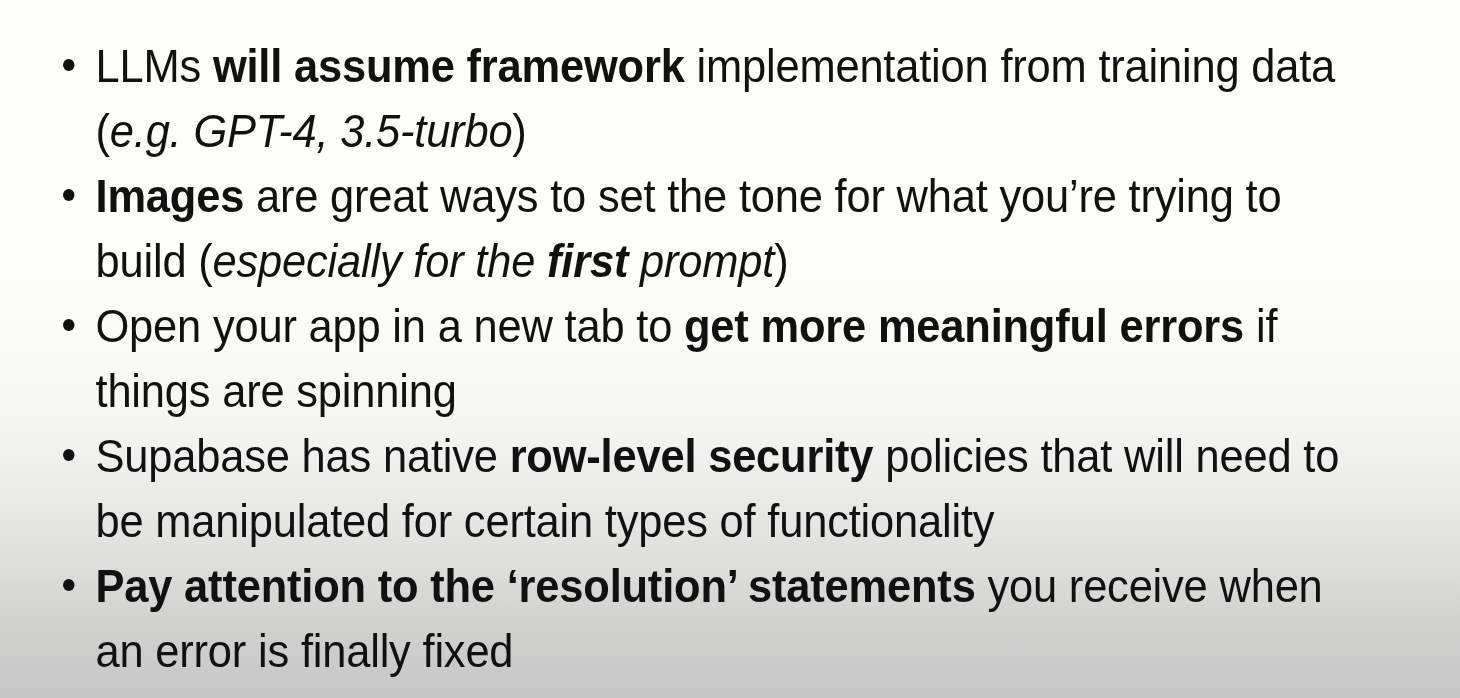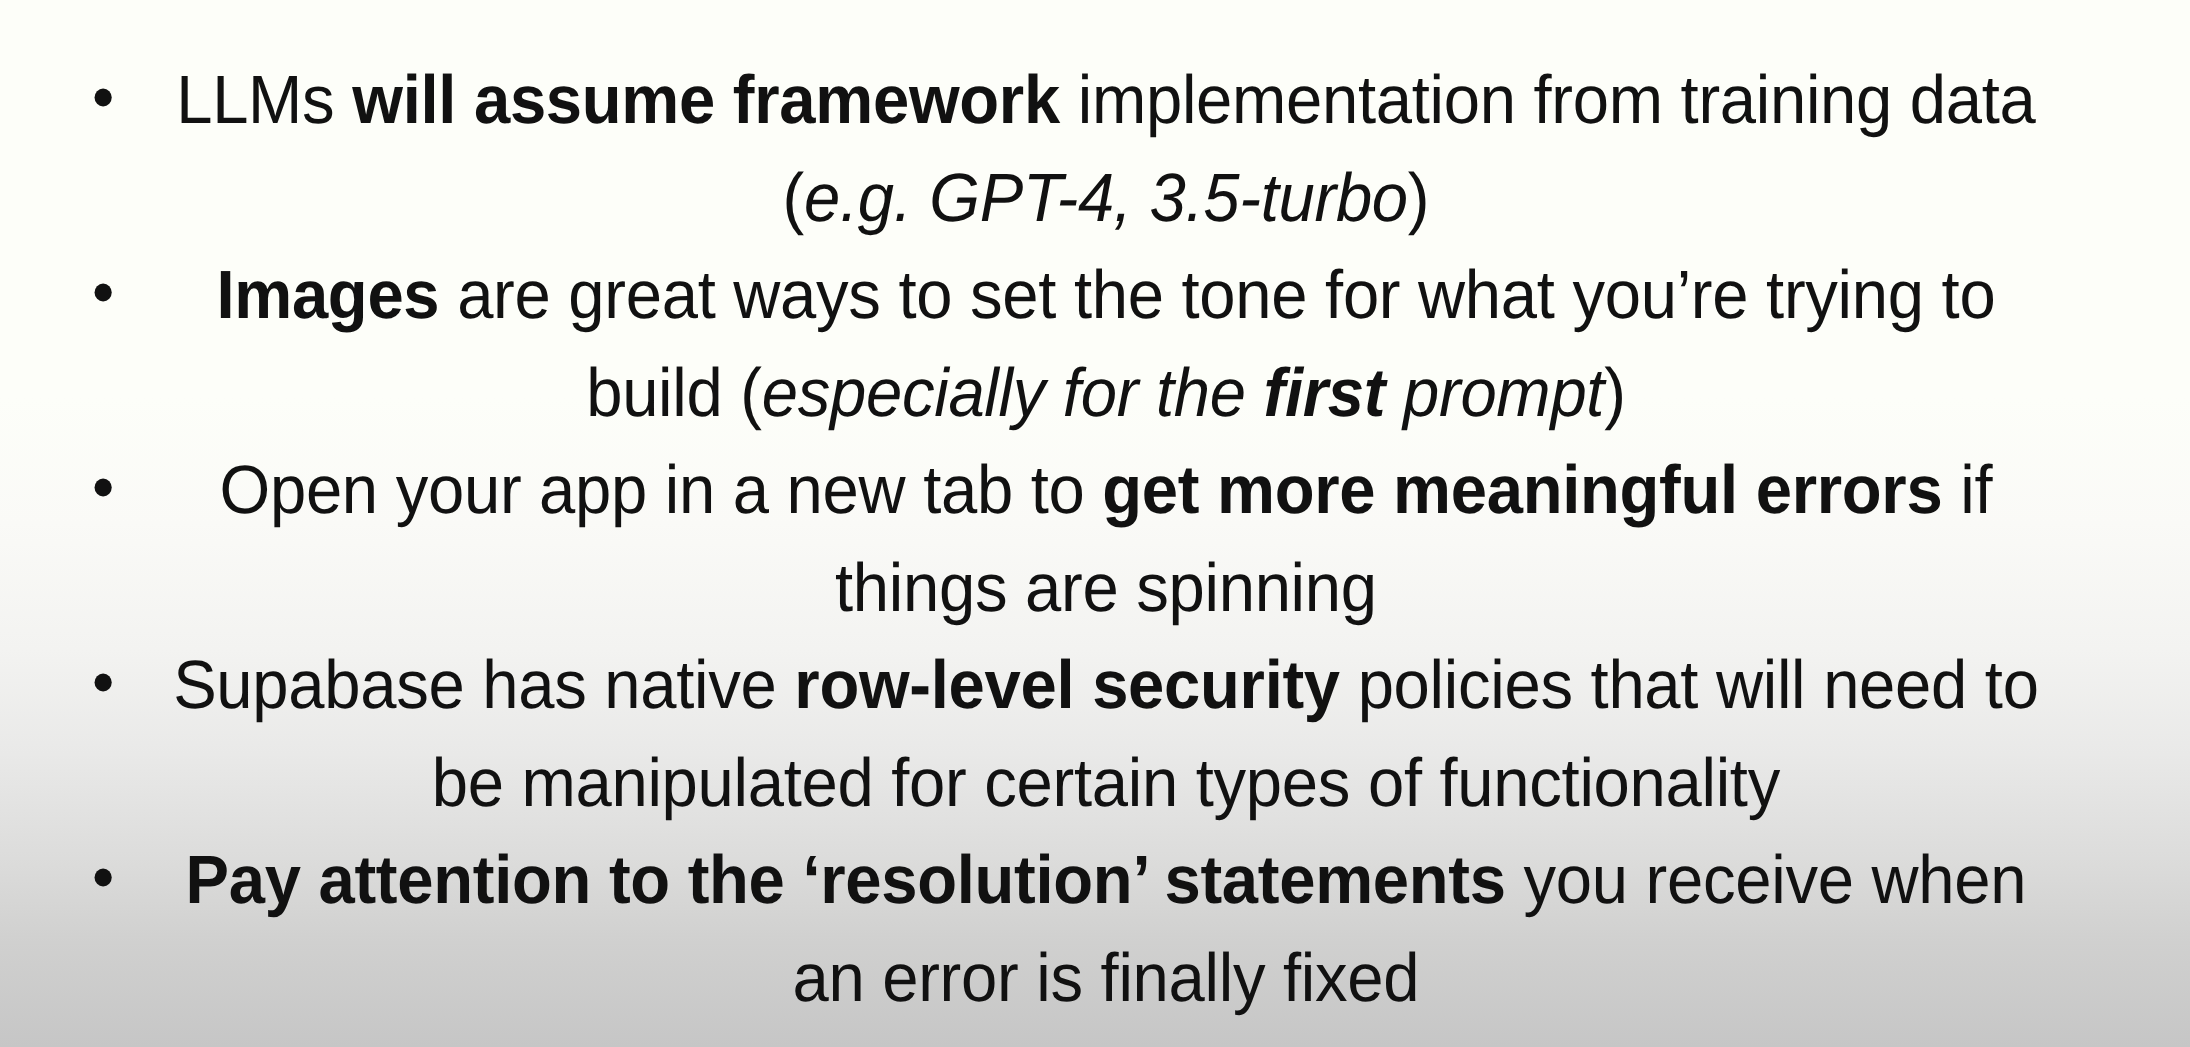--- a/index.html
+++ b/index.html
@@ -29,21 +29,20 @@
     overflow: hidden;
   }
   #bullet-list {
     list-style: none;
     margin: 0;
     padding: 0;
     position: absolute;
     left: 0;
     top: 34px;
     width: 1460px;
-    text-align: center;
   }
   .bullet-item {
     position: relative;
     padding-left: 100px;
     padding-right: 16px;
     margin: 0 0 0 0;
     color: #111111;
     font-size: 45.5px;
     line-height: 65px;
     letter-spacing: -0.2px;

